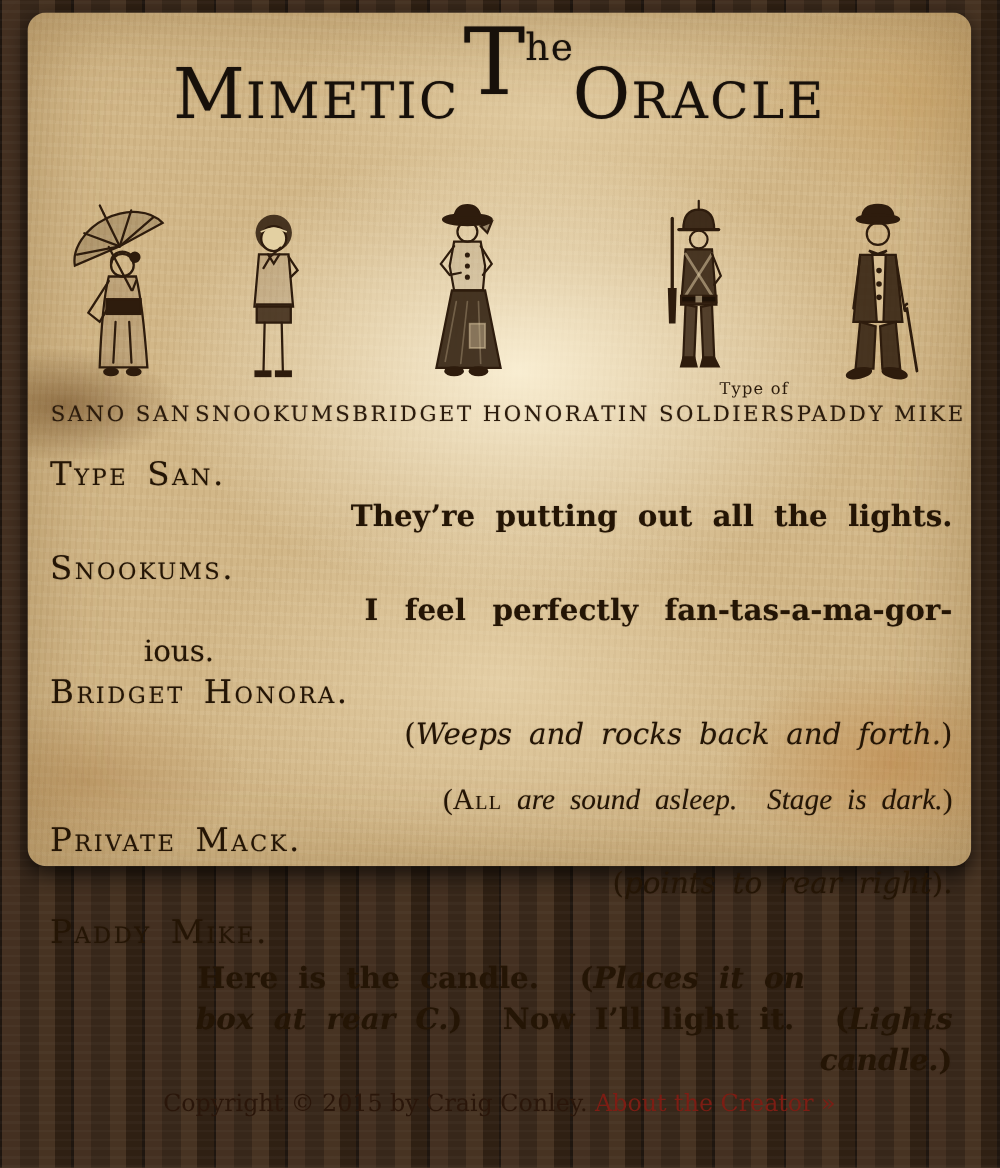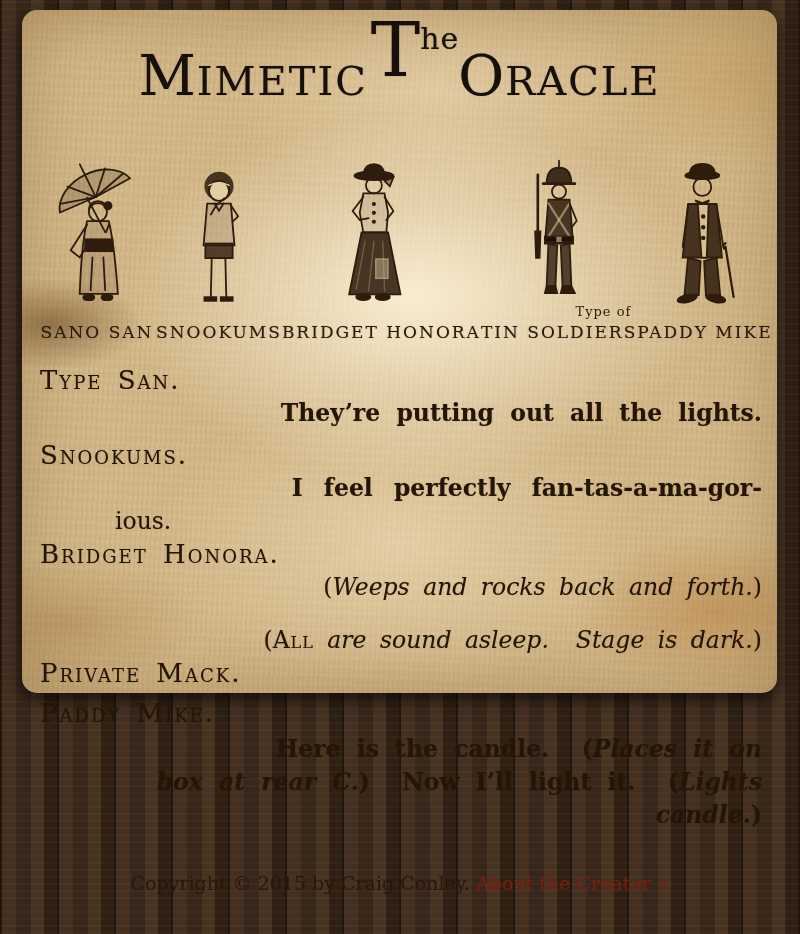--- a/index.html
+++ b/index.html
@@ -48,21 +48,21 @@
   .script{position:absolute;top:340px;left:18px;right:15px;padding-top:14px;color:#241505;}
   .line{font-size:23.5px;line-height:33px;white-space:pre-wrap;
     text-shadow:0 0 1px rgba(36,21,5,0.35);}
   .speaker{font-size:26px;font-variant:small-caps;letter-spacing:2px;word-spacing:5px;}
   .right{text-align:right;font-weight:bold;}
   .ws1{word-spacing:8px;}
   .ws2{word-spacing:13px;}
   .ws3{word-spacing:6px;text-align:right;}
   .it{font-style:italic;}
   .sc-inline{font-variant:small-caps;letter-spacing:1px;}
-  .mt9{margin-top:9px;} .mt20{margin-top:20px;} .mt21{} .mt7{margin-top:7px;} .mt3{margin-top:3px;}
+  .mt9{margin-top:9px;} .mt20{margin-top:20px;font-family:Liberation Serif, serif;} .mt21{} .mt7{margin-top:7px;} .mt3{margin-top:3px;text-align:center;}
   .ind-ious{margin-left:75px;}
   .ind-weeps{margin-left:172px;}
   .ind-stage{margin-left:150px;}
   .ind-points{margin-left:88px;}
   
   .footer{position:absolute;top:862px;left:0;width:100%;text-align:center;font-size:19px;color:#2a160a;}
   .footer a{color:#7d1d14;text-decoration:none;}
 </style>
 </head>
 <body>
@@ -199,20 +199,21 @@
     <div class="line speaker mt9">Snookums.</div>
     <div class="line right ws2">I feel perfectly fan-tas-a-ma-gor-</div>
     <div class="line ind-ious">ious.</div>
 
     <div class="line speaker">Bridget Honora.</div>
     <div class="line ind-weeps ws3"><span>(</span><span class="it">Weeps and rocks back and forth.</span><span>)</span></div>
 
     <div class="line ind-stage ws3 mt20"><span>(</span><span class="sc-inline">All</span><span class="it"> are sound asleep.  Stage is dark.</span><span>)</span></div>
 
     <div class="line speaker mt21">Private Mack.</div>
+    <div class="line ind-points ws3"><span>(</span><span class="it">points to rear right</span><span>).</span></div>
 
     <div class="line speaker mt7">Paddy Mike.</div>
     <div class="line right ws1 mt3"><span>Here is the candle.  (</span><span class="it">Places it on</span></div>
     <div class="line right ws1"><span class="it">box at rear C.</span><span>)  Now I’ll light it.  (</span><span class="it">Lights candle.</span><span>)</span></div>
 
   </div>
 
   <div class="footer">
     <span>Copyright © 2015 by Craig Conley.</span>
     <a href="#">About the Creator »</a>

